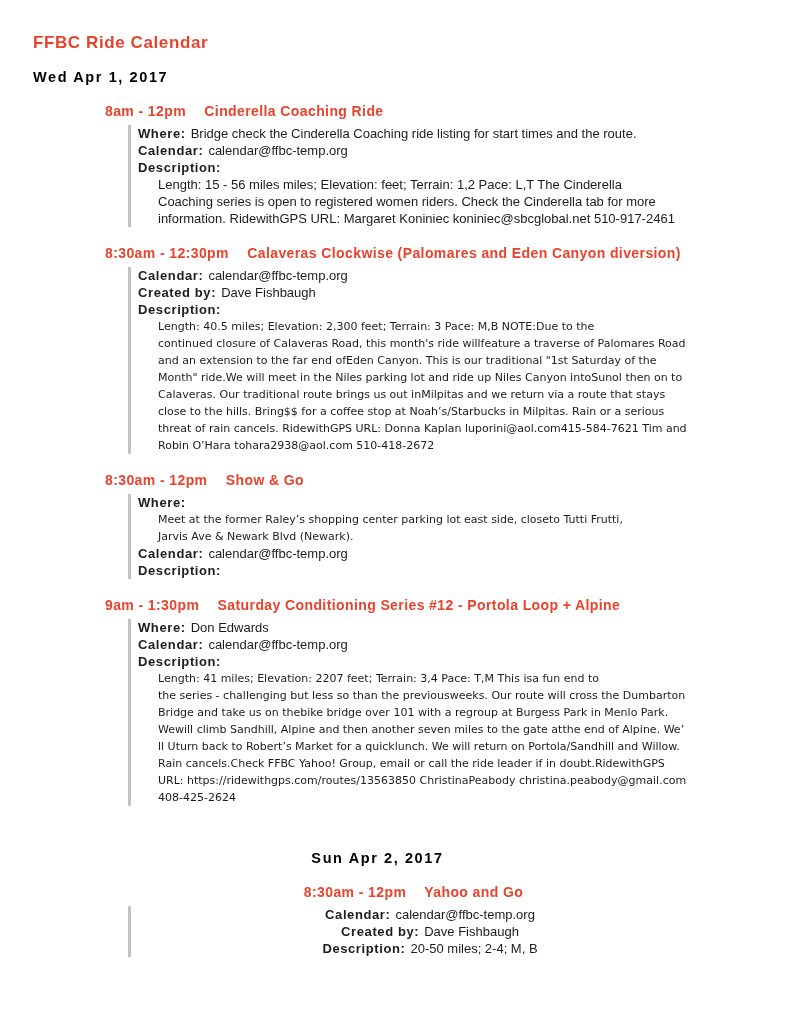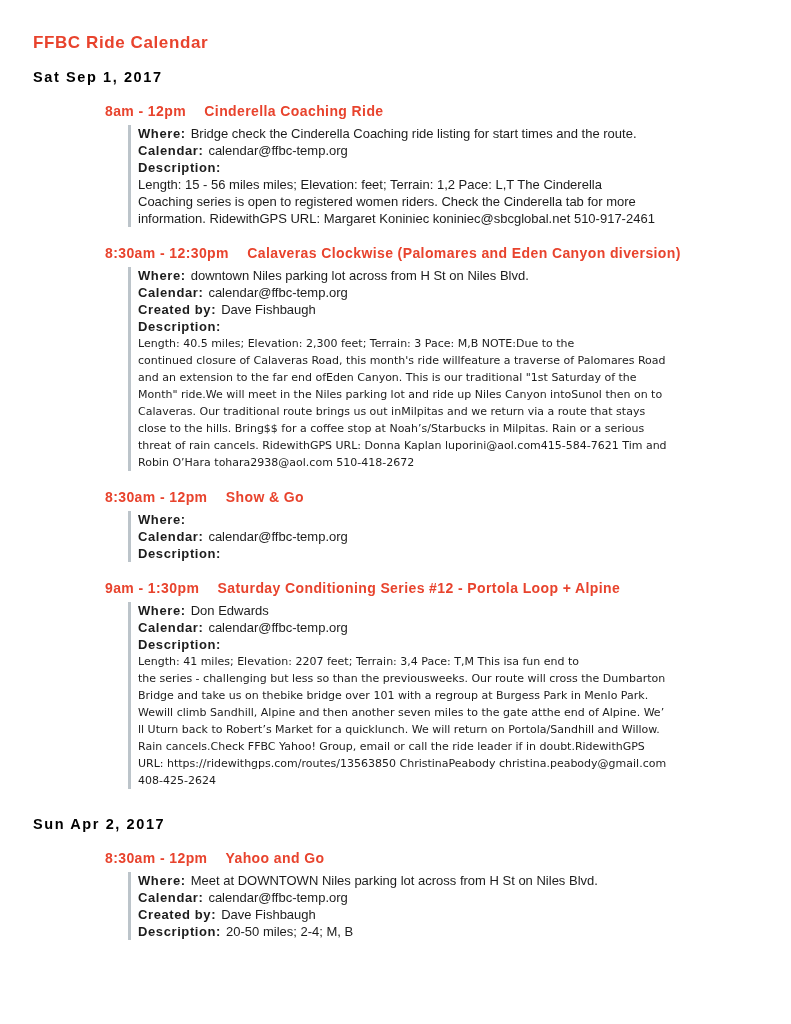--- a/index.html
+++ b/index.html
@@ -17,47 +17,47 @@
     padding:33px 12px 0 33px;overflow:hidden;position:relative;
   }
   .page-title{
     margin:0 0 16px 0;font-size:17px;font-weight:bold;
     letter-spacing:.6px;color:var(--accent);
   }
   .day{
     margin:0 0 0 0;font-size:14.5px;font-weight:bold;
     letter-spacing:1.6px;color:#000;
   }
-  .day-section + .day-section{margin-top:27px;}
+  .day-section + .day-section{margin-top:44px;text-align:center;}
   .events{margin-left:72px;}
   .event{margin-top:18px;}
   .ehead{
     margin:0 0 6px 0;font-size:14px;font-weight:bold;
     letter-spacing:.4px;color:var(--accent);white-space:nowrap;
   }
   .ehead .time{margin-right:14px;}
   .details{
     margin-left:23px;border-left:3px solid var(--bar);
     padding-left:7px;max-width:648px;
     font-size:13px;line-height:17px;
   }
   .row{min-height:17px;}
   .lbl{font-weight:bold;letter-spacing:.6px;margin-right:5px;}
-  .ml{white-space:pre-line;}
+  .ml{white-space:pre-line;margin-left:20px;}
   .alt{font-family:"DejaVu Sans",sans-serif;font-size:11px;line-height:17px;}
 </style>
 </head>
 <body>
 
 <div class="doc">
 
   <h1 class="page-title">FFBC Ride Calendar</h1>
 
   <section class="day-section">
-    <h2 class="day">Sat Sep 1, 2017</h2>
+    <h2 class="day">Wed Apr 1, 2017</h2>
     <div class="events">
 
       <article class="event">
         <h3 class="ehead">
           <span class="time">8am - 12pm</span>
           <span class="etitle">Cinderella Coaching Ride</span>
         </h3>
         <div class="details">
           <div class="row">
             <b class="lbl">Where:</b><span class="val">Bridge check the Cinderella Coaching ride listing for start times and the route.</span>
@@ -74,23 +74,20 @@
         </div>
       </article>
 
       <article class="event">
         <h3 class="ehead">
           <span class="time">8:30am - 12:30pm</span>
           <span class="etitle">Calaveras Clockwise (Palomares and Eden Canyon diversion)</span>
         </h3>
         <div class="details">
           <div class="row">
-            <b class="lbl">Where:</b><span class="val">downtown Niles parking lot across from H St on Niles Blvd.</span>
-          </div>
-          <div class="row">
             <b class="lbl">Calendar:</b><span class="val">calendar@ffbc-temp.org</span>
           </div>
           <div class="row">
             <b class="lbl">Created by:</b><span class="val">Dave Fishbaugh</span>
           </div>
           <div class="row">
             <b class="lbl">Description:</b><span class="val"></span>
           </div>
           <div class="ml alt">Length: 40.5 miles; Elevation: 2,300 feet; Terrain: 3 Pace: M,B NOTE:Due to the
 continued closure of Calaveras Road, this month's ride willfeature a traverse of Palomares Road
@@ -105,20 +102,22 @@
 
       <article class="event">
         <h3 class="ehead">
           <span class="time">8:30am - 12pm</span>
           <span class="etitle">Show &amp; Go</span>
         </h3>
         <div class="details">
           <div class="row">
             <b class="lbl">Where:</b><span class="val"></span>
           </div>
+          <div class="ml alt">Meet at the former Raley’s shopping center parking lot east side, closeto Tutti Frutti,
+Jarvis Ave &amp; Newark Blvd (Newark).</div>
           <div class="row">
             <b class="lbl">Calendar:</b><span class="val">calendar@ffbc-temp.org</span>
           </div>
           <div class="row">
             <b class="lbl">Description:</b><span class="val"></span>
           </div>
         </div>
       </article>
 
       <article class="event">
@@ -154,23 +153,20 @@
     <h2 class="day">Sun Apr 2, 2017</h2>
     <div class="events">
 
       <article class="event">
         <h3 class="ehead">
           <span class="time">8:30am - 12pm</span>
           <span class="etitle">Yahoo and Go</span>
         </h3>
         <div class="details">
           <div class="row">
-            <b class="lbl">Where:</b><span class="val">Meet at DOWNTOWN Niles parking lot across from H St on Niles Blvd.</span>
-          </div>
-          <div class="row">
             <b class="lbl">Calendar:</b><span class="val">calendar@ffbc-temp.org</span>
           </div>
           <div class="row">
             <b class="lbl">Created by:</b><span class="val">Dave Fishbaugh</span>
           </div>
           <div class="row">
             <b class="lbl">Description:</b><span class="val">20-50 miles; 2-4; M, B</span>
           </div>
         </div>
       </article>

